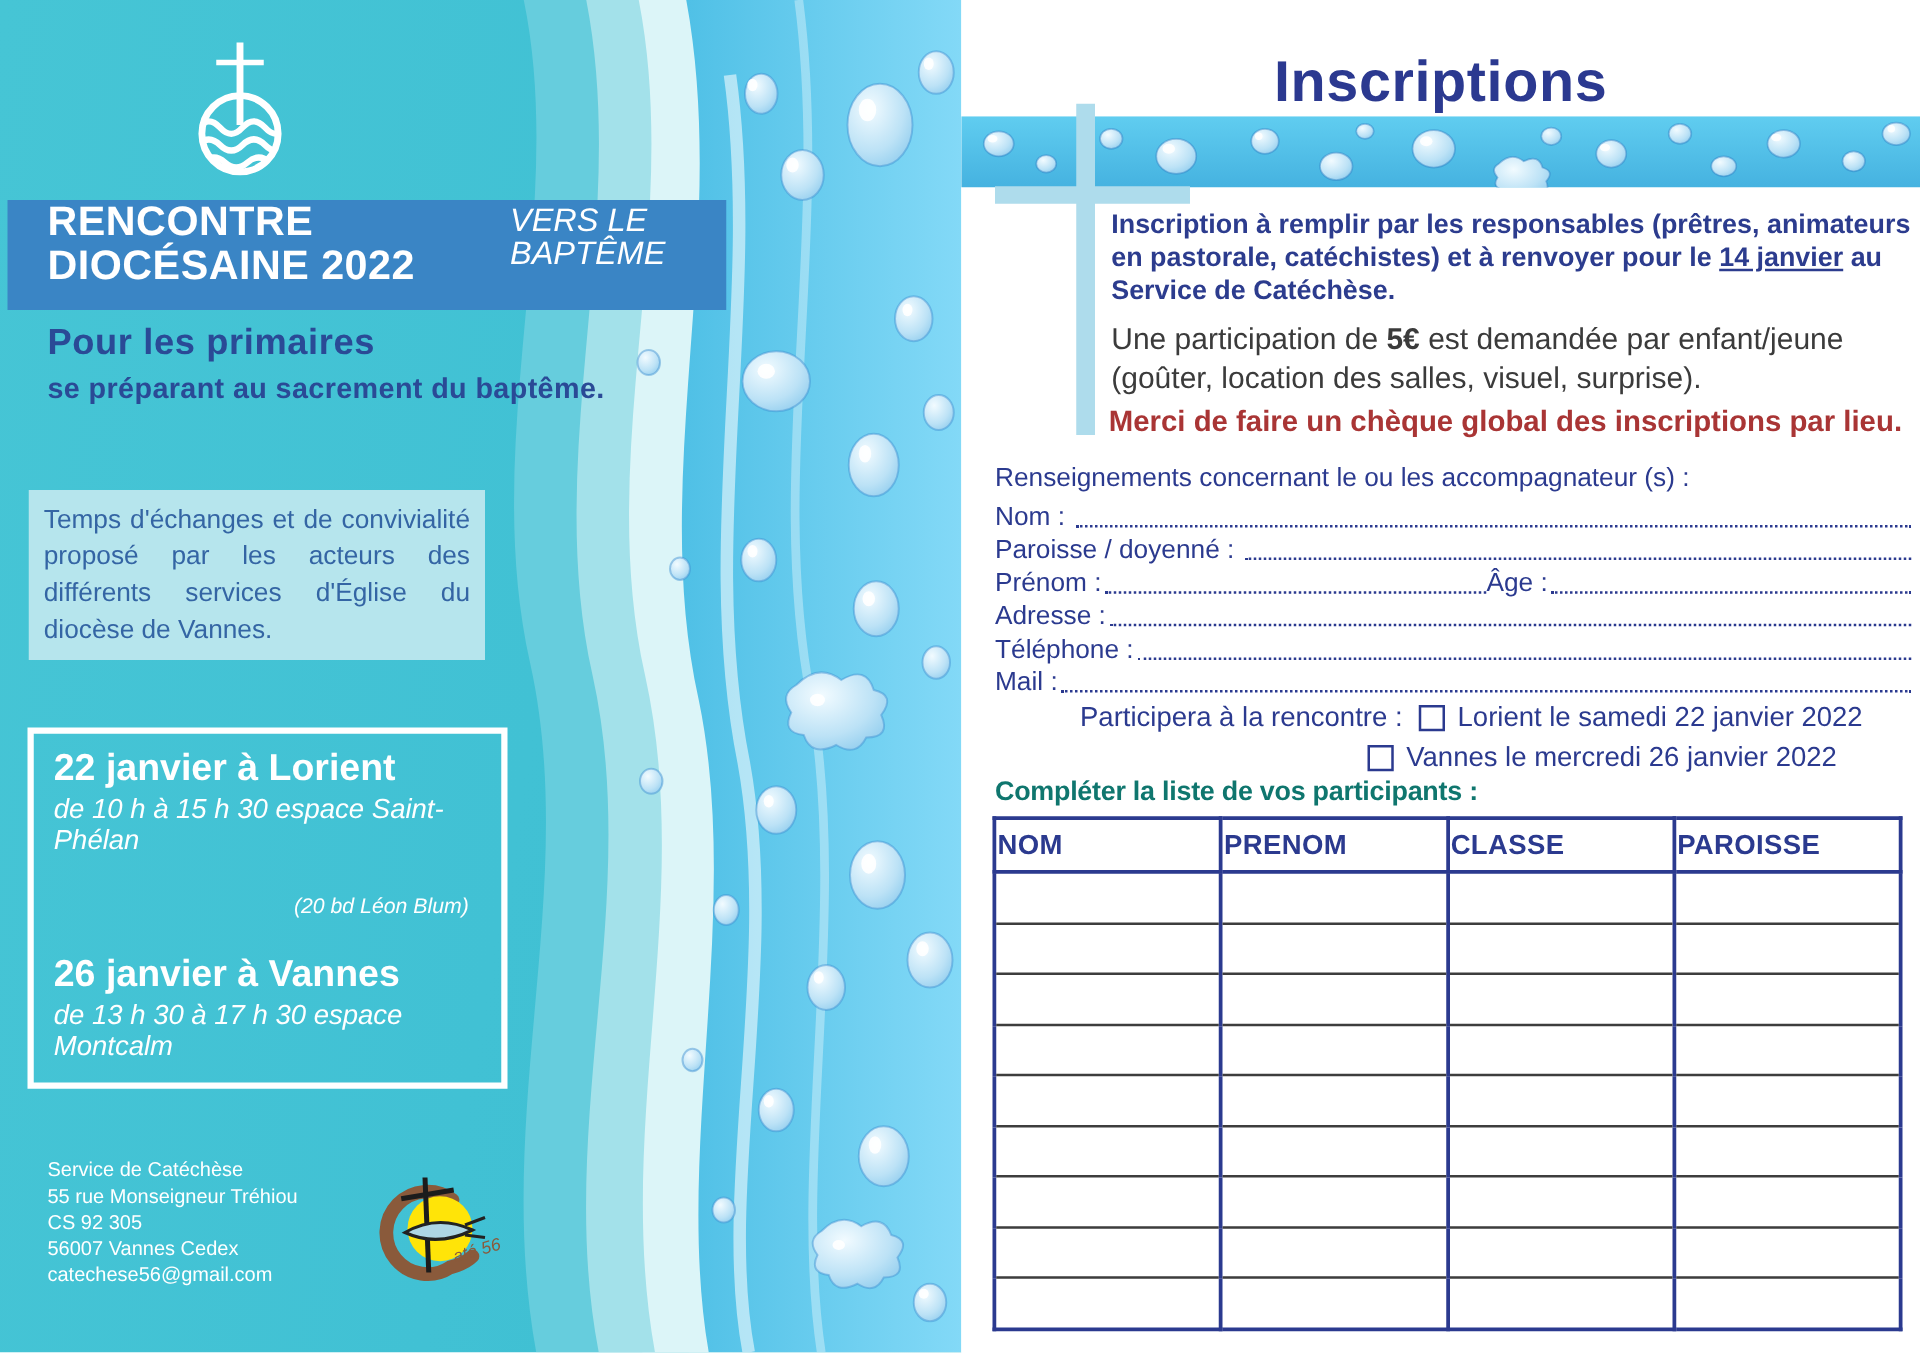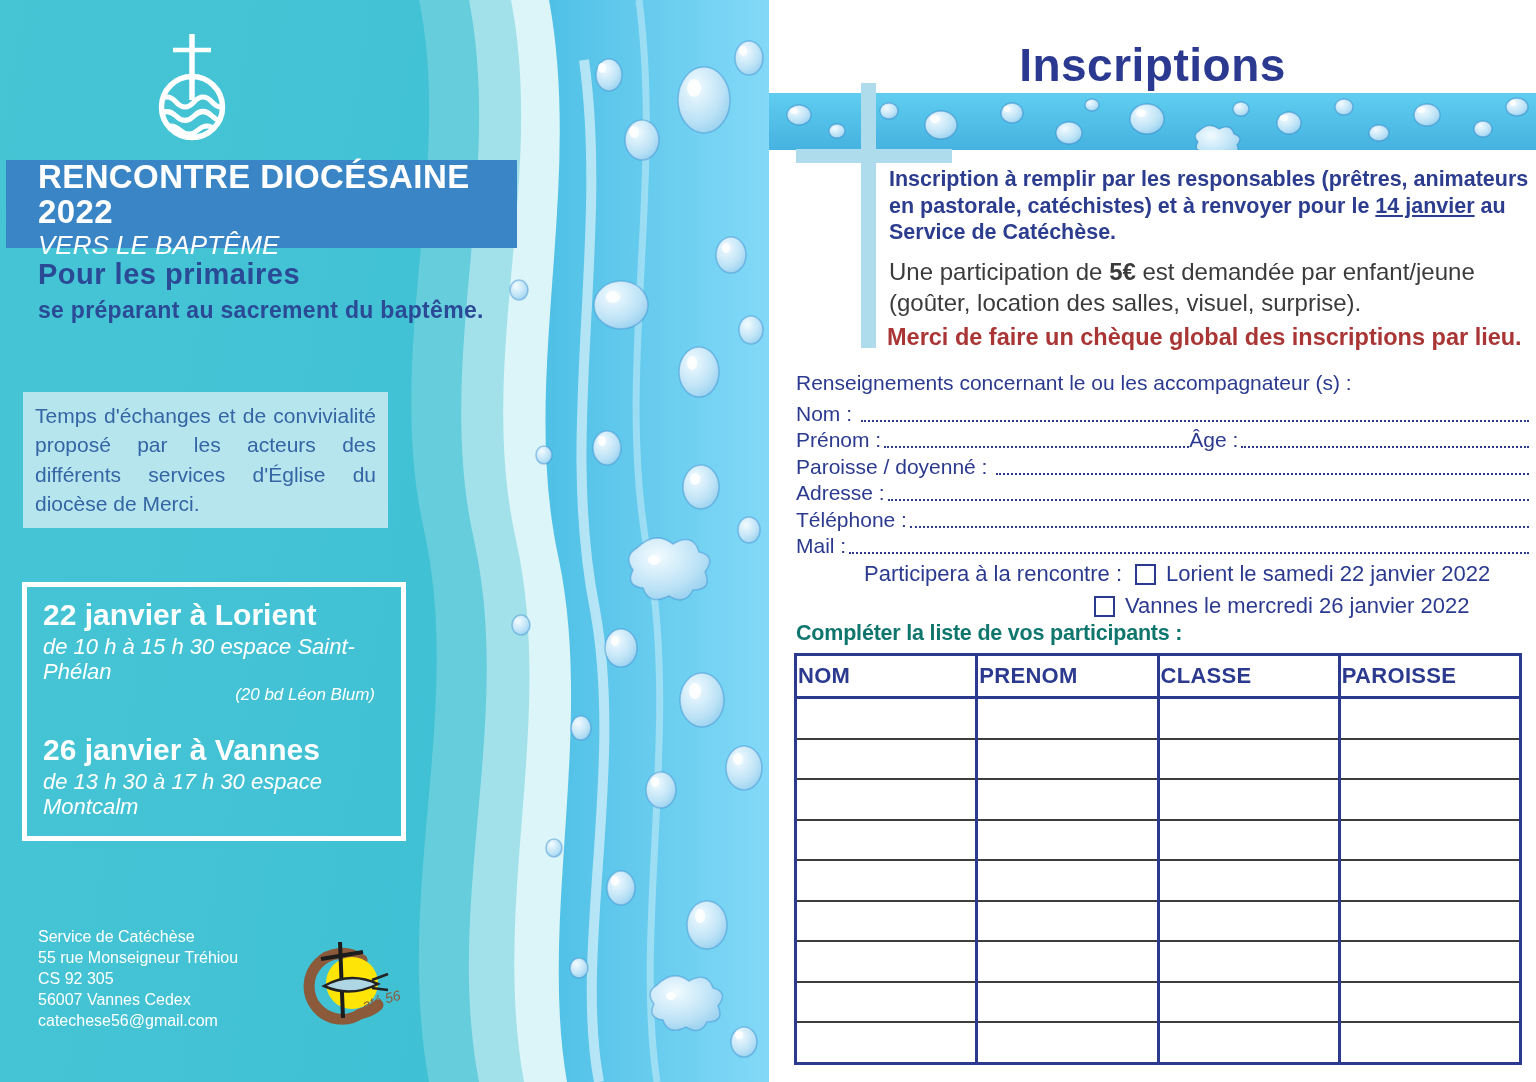--- a/index.html
+++ b/index.html
@@ -10,41 +10,41 @@
   }
   
   .left-page{
     position:absolute;left:0;top:0;width:769px;height:1082px;
     background:linear-gradient(100deg,#46c5d5 0%,#41c1d4 55%,#3dbdd1 100%);
     overflow:hidden;
   }
   .water-svg{position:absolute;right:0;top:0;display:block;}
   .baptism-logo{position:absolute;left:146px;top:28px;}
   .title-banner{
-    position:absolute;left:6px;top:160px;width:511px;height:88px;
+    position:absolute;left:6px;top:160px;width:575px;height:88px;
     background:#3a85c5;color:#ffffff;box-sizing:border-box;
-    padding-left:32px;display:flex;flex-direction:column;
+    padding-left:32px;display:flex;flex-direction:row;justify-content:center;
   }
   .title-banner .t1{font-size:33px;font-weight:bold;letter-spacing:.4px;line-height:1.05;}
   .title-banner .t2{font-size:26px;font-style:italic;margin-top:3px;line-height:1;}
   .audience{position:absolute;left:38px;top:258px;color:#2a4a96;}
   .audience .a1{font-size:29px;font-weight:600;letter-spacing:.5px;}
   .audience .a2{font-size:23px;font-weight:600;margin-top:6px;letter-spacing:.3px;}
   .description-box{
     position:absolute;left:23px;top:392px;width:365px;box-sizing:border-box;
     background:rgba(198,233,240,.88);color:#3465a4;
     font-size:21px;line-height:1.4;text-align:justify;padding:9px 12px;
   }
   .events-box{
     position:absolute;left:22px;top:582px;width:384px;box-sizing:border-box;
     border:5px solid #ffffff;padding:11px 14px 16px 16px;color:#ffffff;
   }
   .event-title{font-size:30px;font-weight:bold;line-height:1.1;}
   .event-detail{font-size:22px;font-style:italic;margin-top:3px;line-height:1.15;}
-  .event-note{font-size:17px;font-style:italic;text-align:right;padding-right:12px;line-height:1.2;}
+  .event-note{font-size:17px;font-style:italic;text-align:right;padding-right:12px;line-height:1.2;margin-top:30px;}
   .event + .event{margin-top:28px;}
   .address{position:absolute;left:38px;top:926px;color:#ffffff;font-size:16px;line-height:1.32;}
   .cate56-logo{position:absolute;left:288px;top:938px;}
   
   .right-page{position:absolute;left:769px;top:0;width:767px;height:1082px;background:#ffffff;}
   .inscriptions-title{
     position:absolute;left:0;top:38px;width:100%;text-align:center;
     font-size:46px;font-weight:bold;color:#2b3990;letter-spacing:.5px;
   }
   .right-banner{position:absolute;left:0;top:93px;width:767px;height:57px;display:block;}
@@ -186,21 +186,21 @@
   <div class="title-banner">
     <div class="t1">RENCONTRE DIOCÉSAINE 2022</div>
     <div class="t2">VERS LE BAPTÊME</div>
   </div>
 
   <div class="audience">
     <div class="a1">Pour les primaires</div>
     <div class="a2">se préparant au sacrement du baptême.</div>
   </div>
 
-  <div class="description-box">Temps d'échanges et de convivialité proposé par les acteurs des différents services d'Église du diocèse de Merci.</div>
+  <div class="description-box">Temps d'échanges et de convivialité proposé par les acteurs des différents services d'Église du diocèse de Vannes.</div>
 
   <div class="events-box">
     <div class="event">
       <div class="event-title">22 janvier à Lorient</div>
       <div class="event-detail">de 10 h à  15 h 30 espace Saint-Phélan</div>
       <div class="event-note">(20 bd Léon Blum)</div>
     </div>
     <div class="event">
       <div class="event-title">26 janvier à Vannes</div>
       <div class="event-detail">de 13 h 30 à  17 h 30 espace Montcalm</div>
@@ -281,27 +281,27 @@
 
   <div class="cheque-text">Merci de faire un chèque global des inscriptions par lieu.</div>
 
   <div class="form-heading">Renseignements concernant le ou les accompagnateur (s) :</div>
   <div class="form-lines">
     <div class="form-line">
       <span class="lbl">Nom : </span>
       <span class="dots"></span>
     </div>
     <div class="form-line">
+      <span class="lbl">Paroisse / doyenné : </span>
+      <span class="dots"></span>
+    </div>
+    <div class="form-line">
       <span class="lbl">Prénom :</span>
       <span class="dots fixed"></span>
       <span class="lbl">Âge :</span>
-      <span class="dots"></span>
-    </div>
-    <div class="form-line">
-      <span class="lbl">Paroisse / doyenné : </span>
       <span class="dots"></span>
     </div>
     <div class="form-line">
       <span class="lbl">Adresse :</span>
       <span class="dots"></span>
     </div>
     <div class="form-line">
       <span class="lbl">Téléphone :</span>
       <span class="dots"></span>
     </div>

